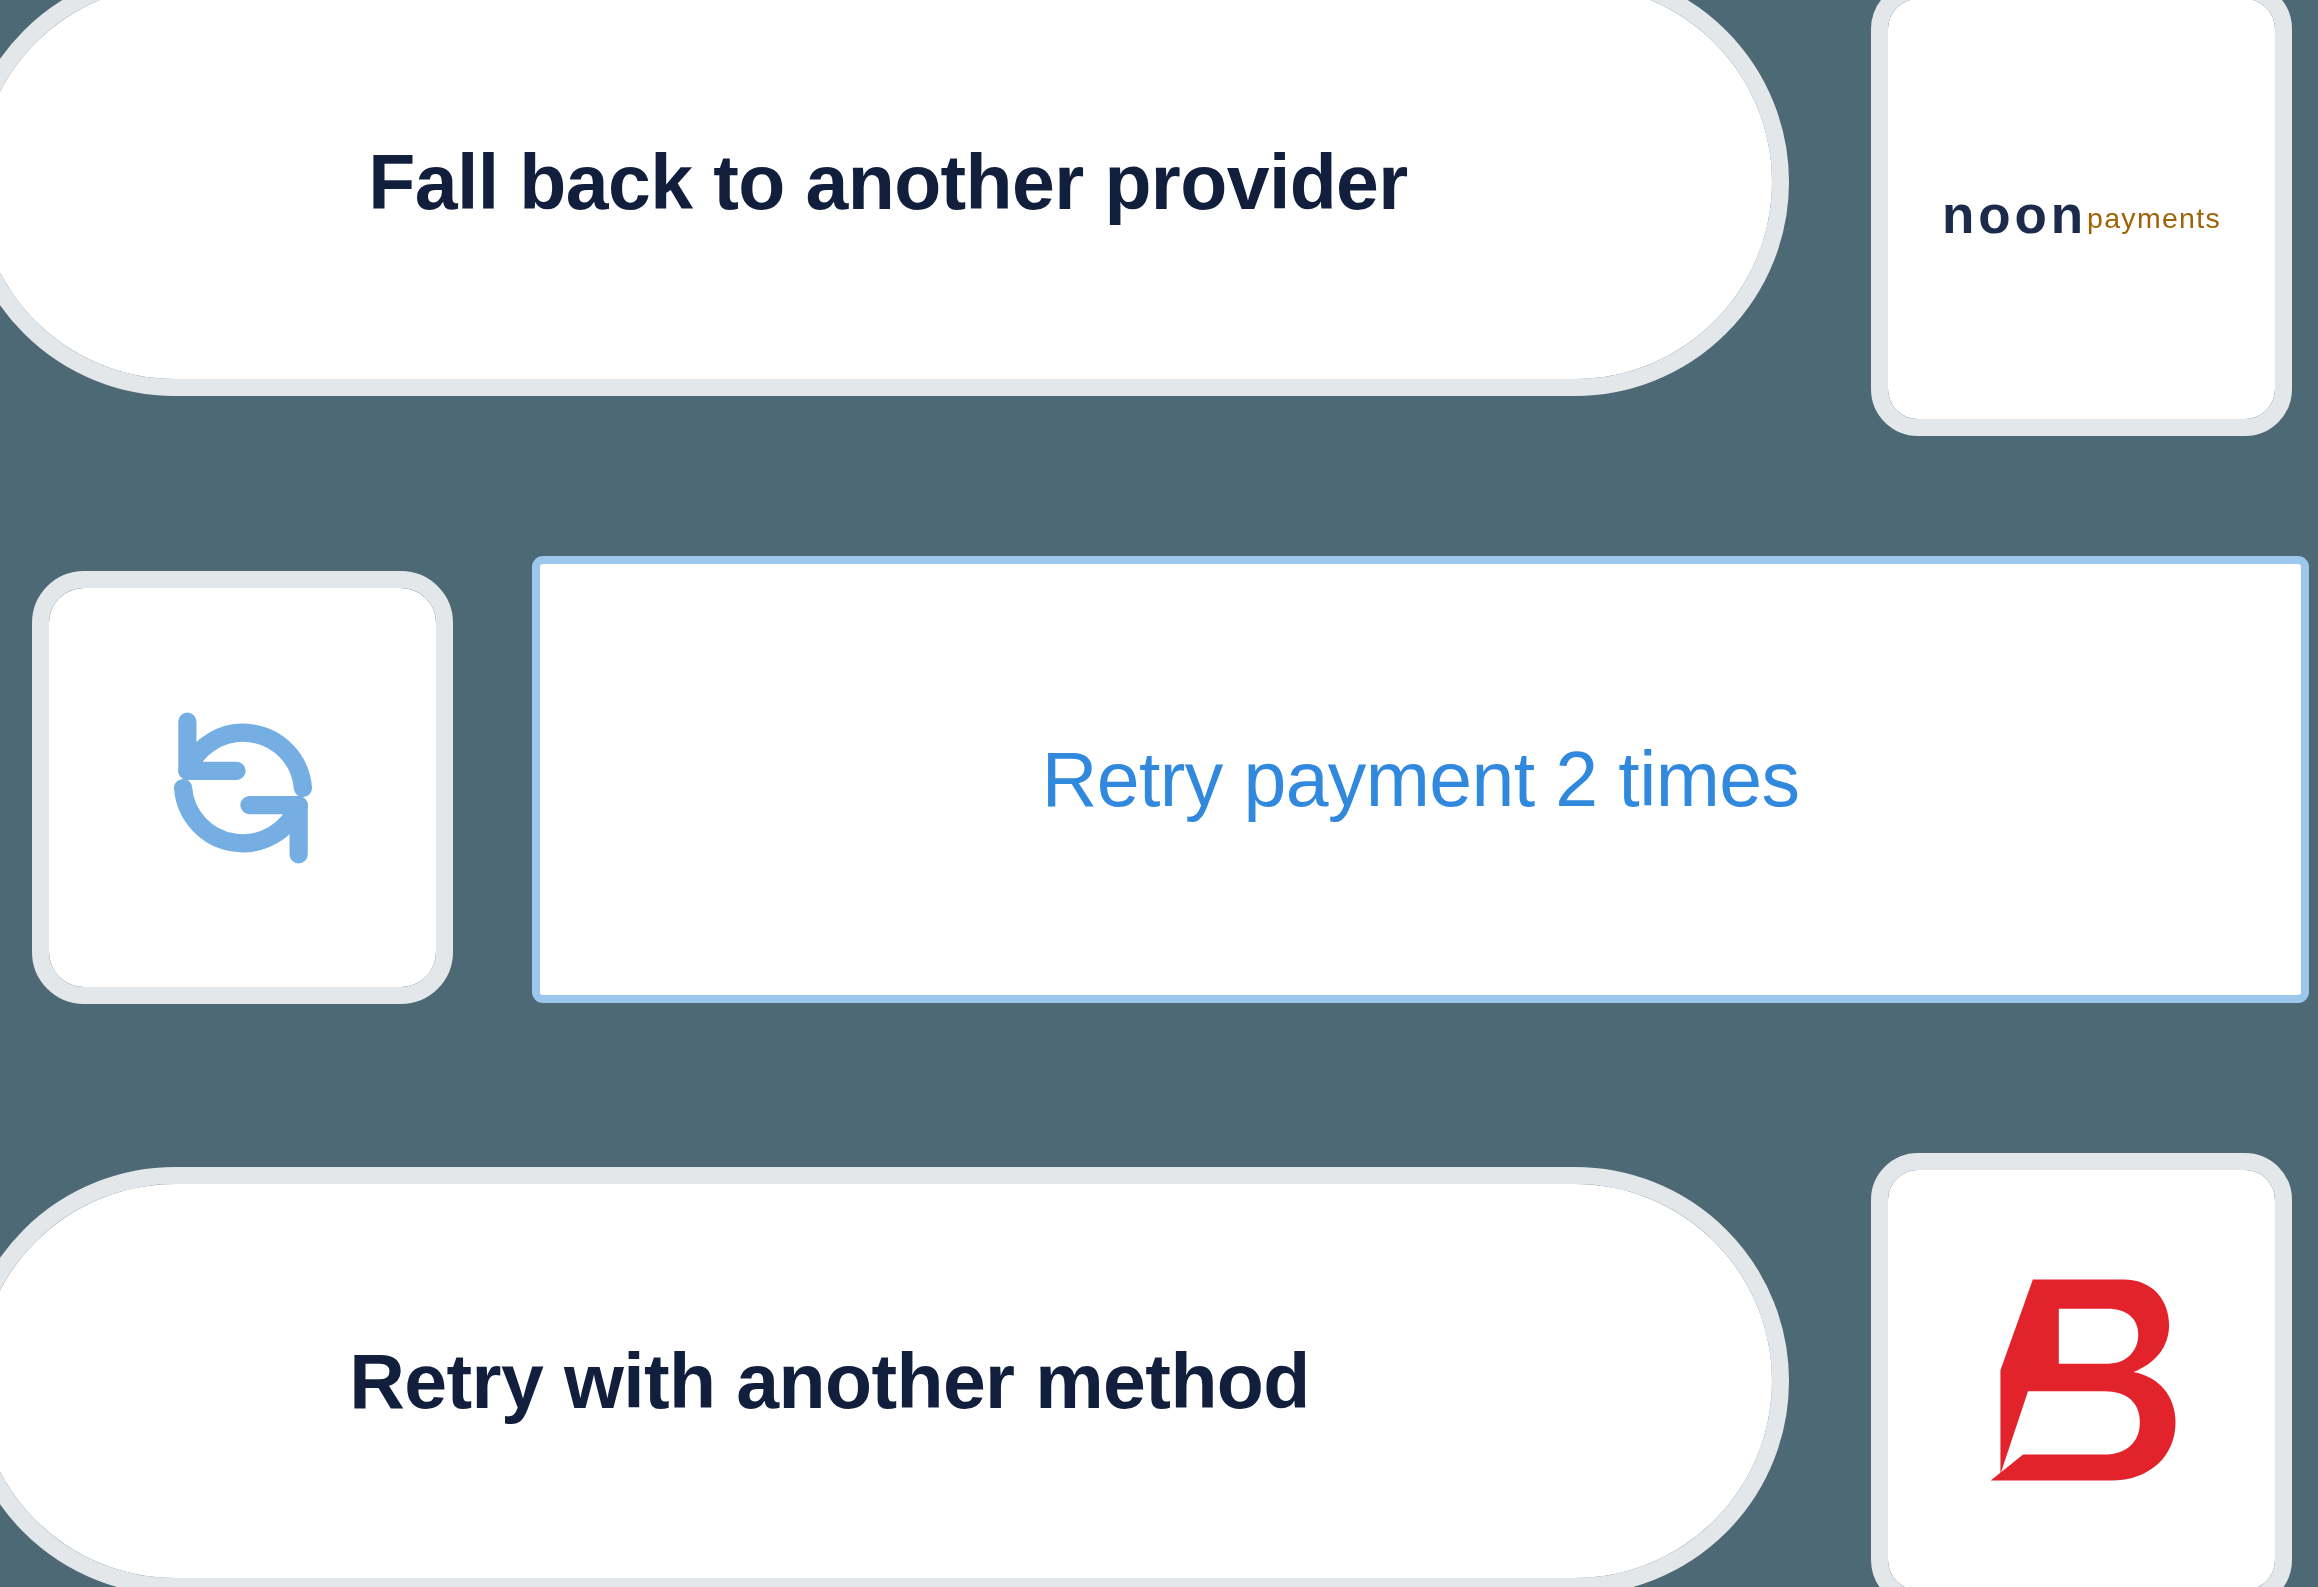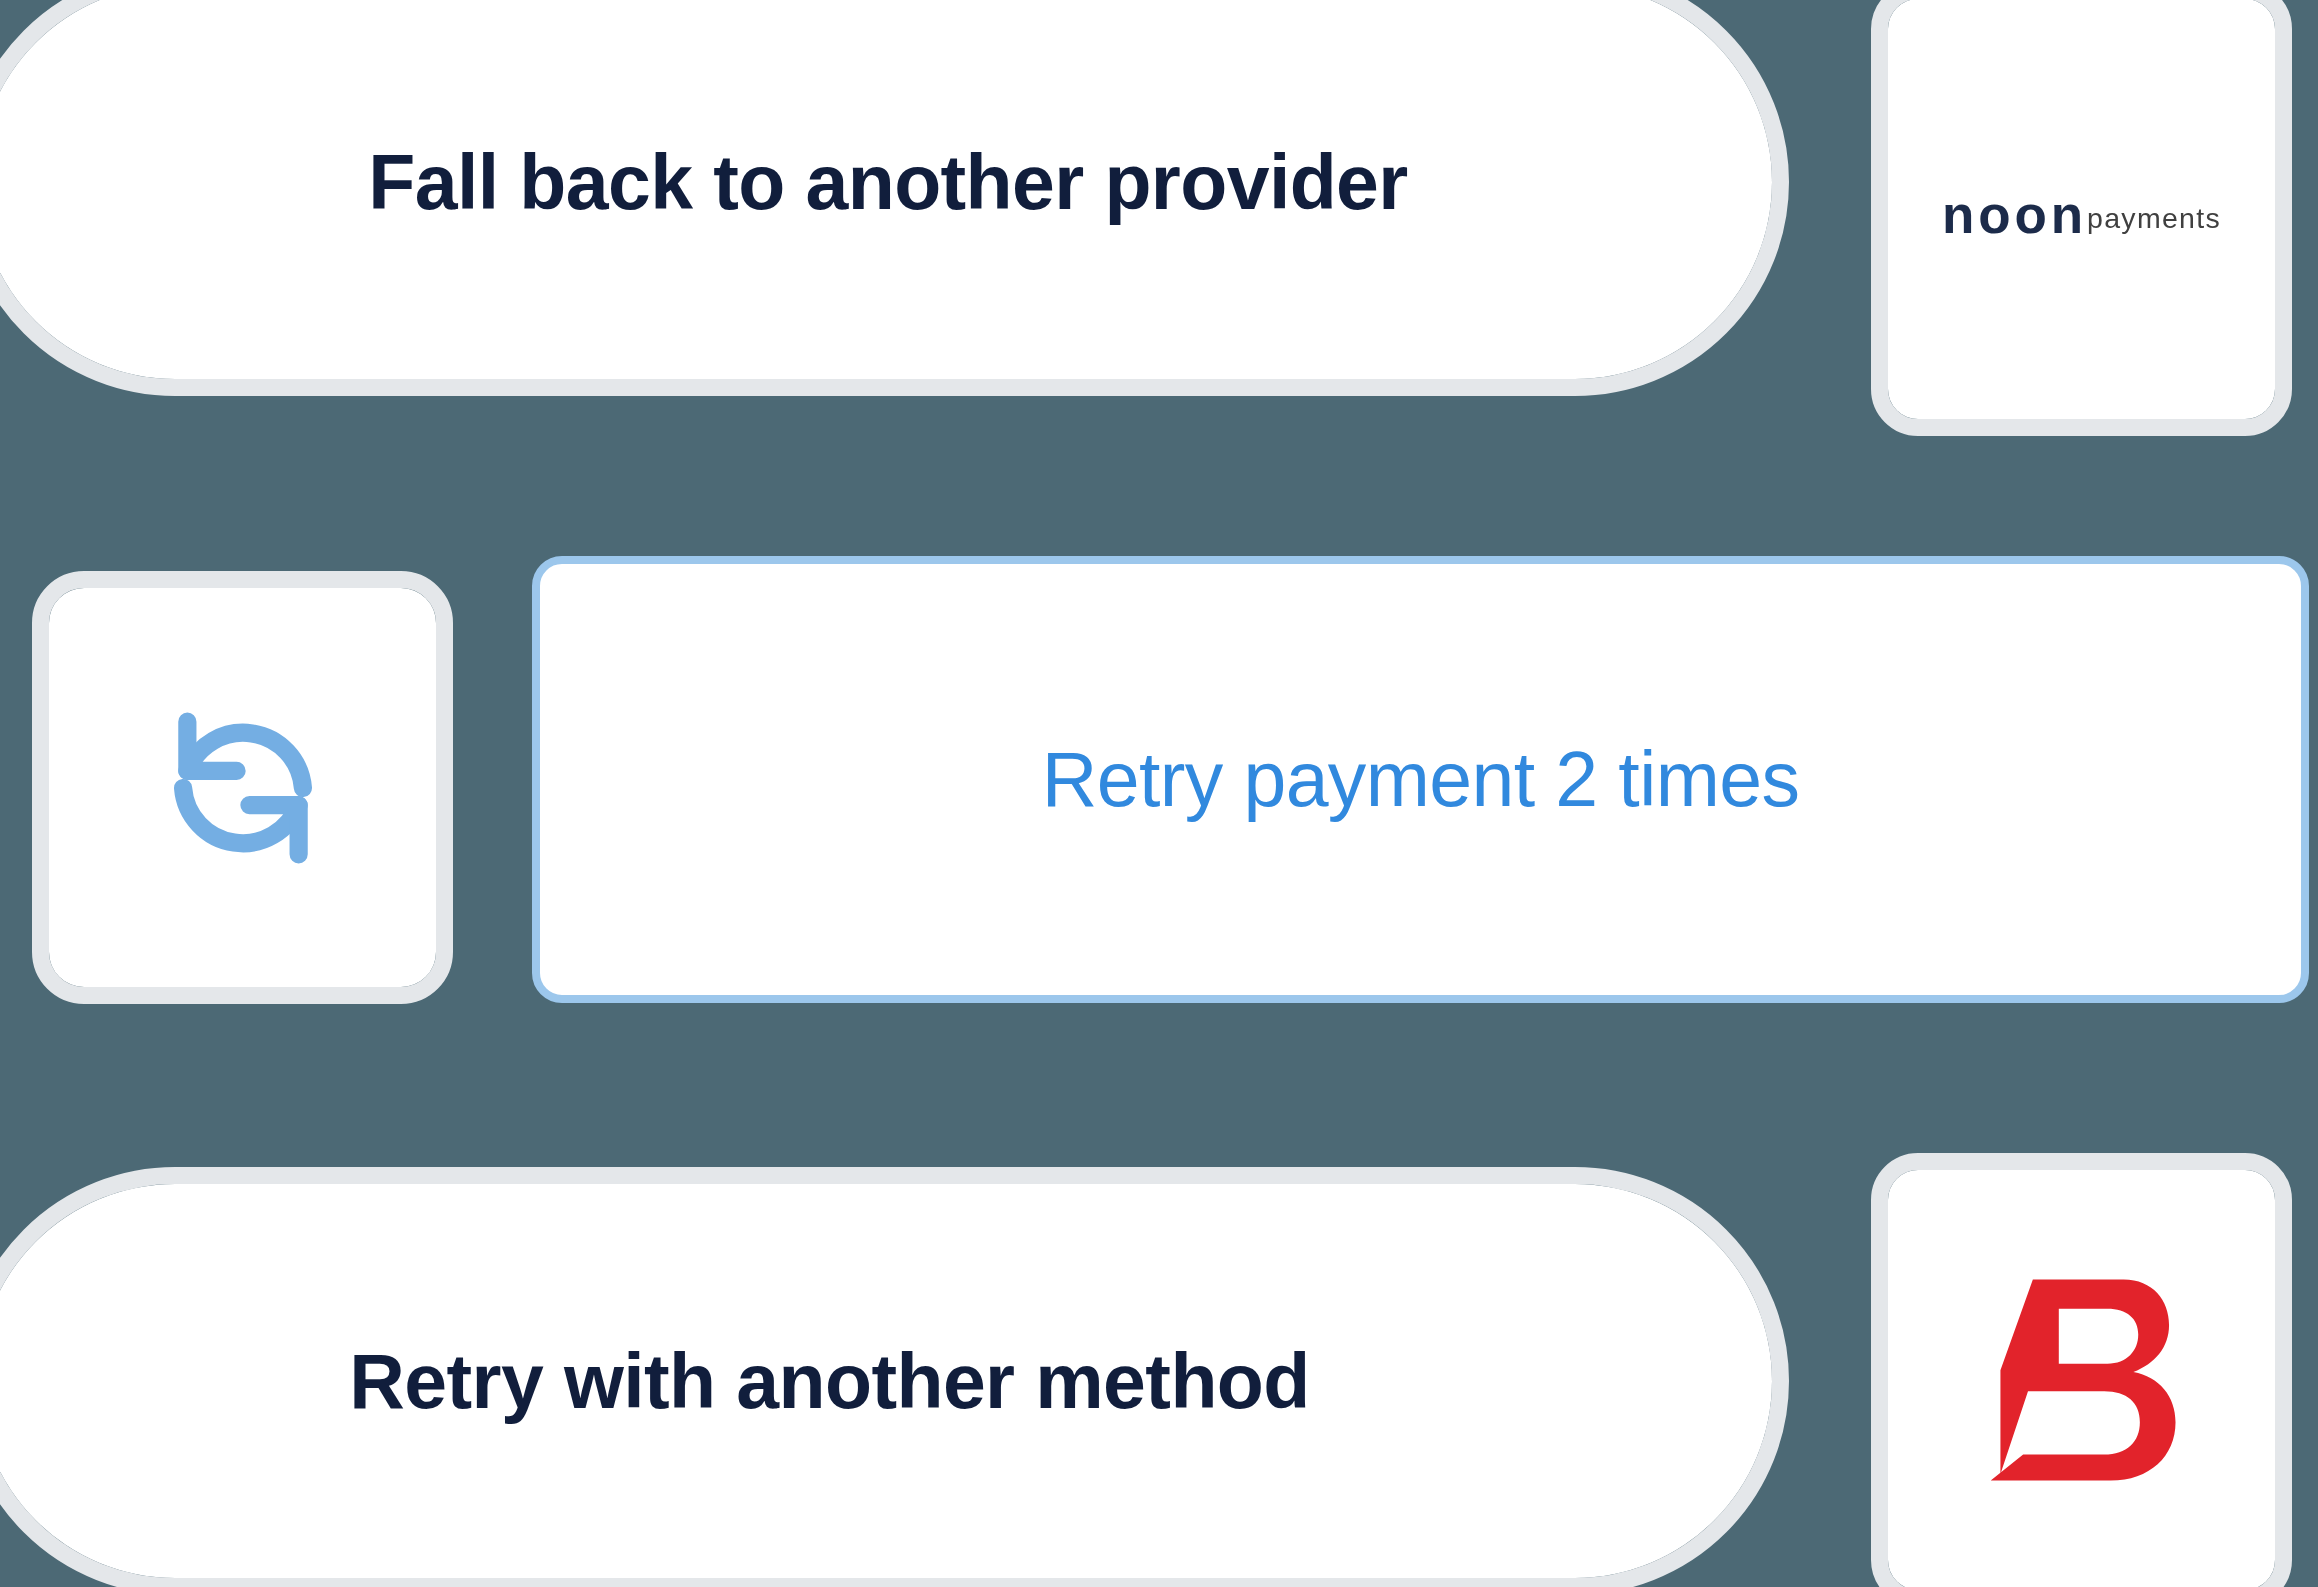--- a/index.html
+++ b/index.html
@@ -83,21 +83,21 @@
     line-height: 1;
     transform: translateY(5.2px);
   }
   .noon-logo .noon-word {
     color: #1C2B4A;
     font-size: 53px;
     font-weight: 700;
     letter-spacing: 3.9px;
   }
   .noon-logo .noon-sub {
-    color: #404040;
+    color: #a16207;
     font-size: 28.5px;
     font-weight: 500;
     letter-spacing: 1.3px;
     margin-top: 9px;
     text-align: right;
   }
 
   
   #row2-icon-card {
     left: 32px;
@@ -116,21 +116,21 @@
     justify-content: center;
   }
   #retry-refresh-icon svg { display: block; }
 
   #row2-input {
     left: 532px;
     top: 556px;
     width: 1777px;
     height: 447px;
     border: 8.4px solid #9CC7EC;
-    border-radius: 30px;
+    border-radius: 11px;
     background: #FFFFFF;
     box-sizing: border-box;
   }
   #row2-input-value {
     color: #3189DE;
     font-size: 77px;
     font-weight: 500;
     letter-spacing: -0.6px;
     white-space: nowrap;
     line-height: 1.1;

